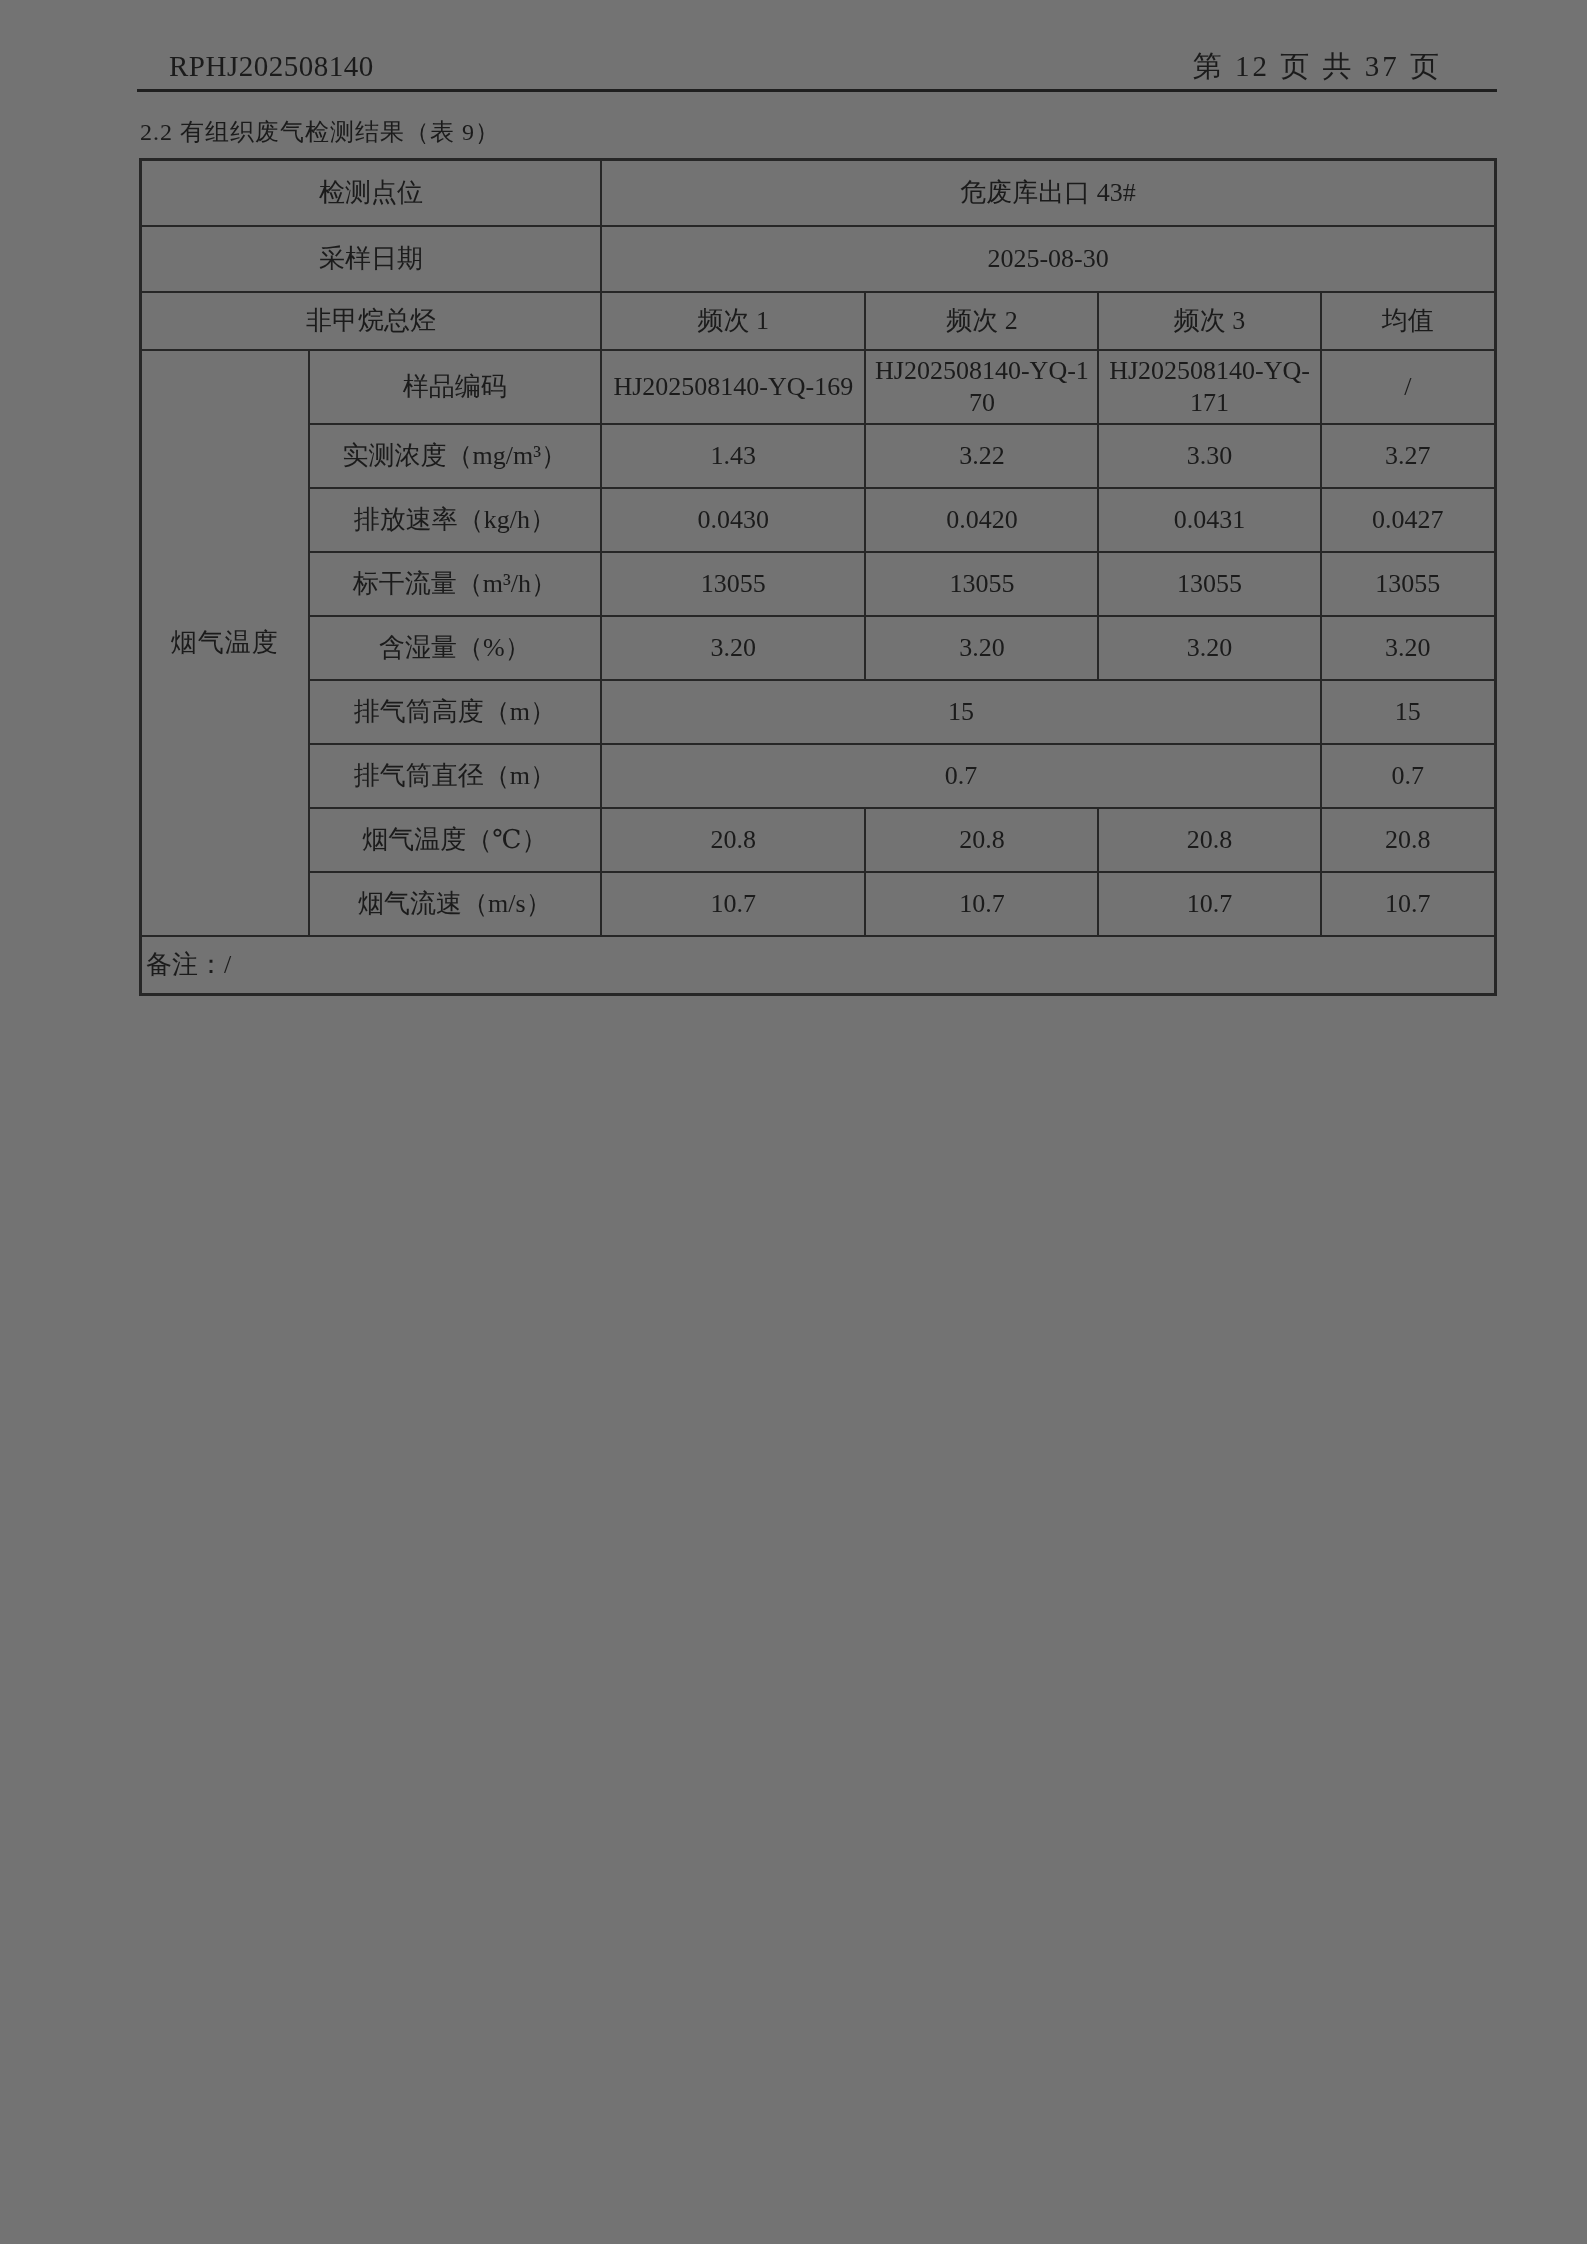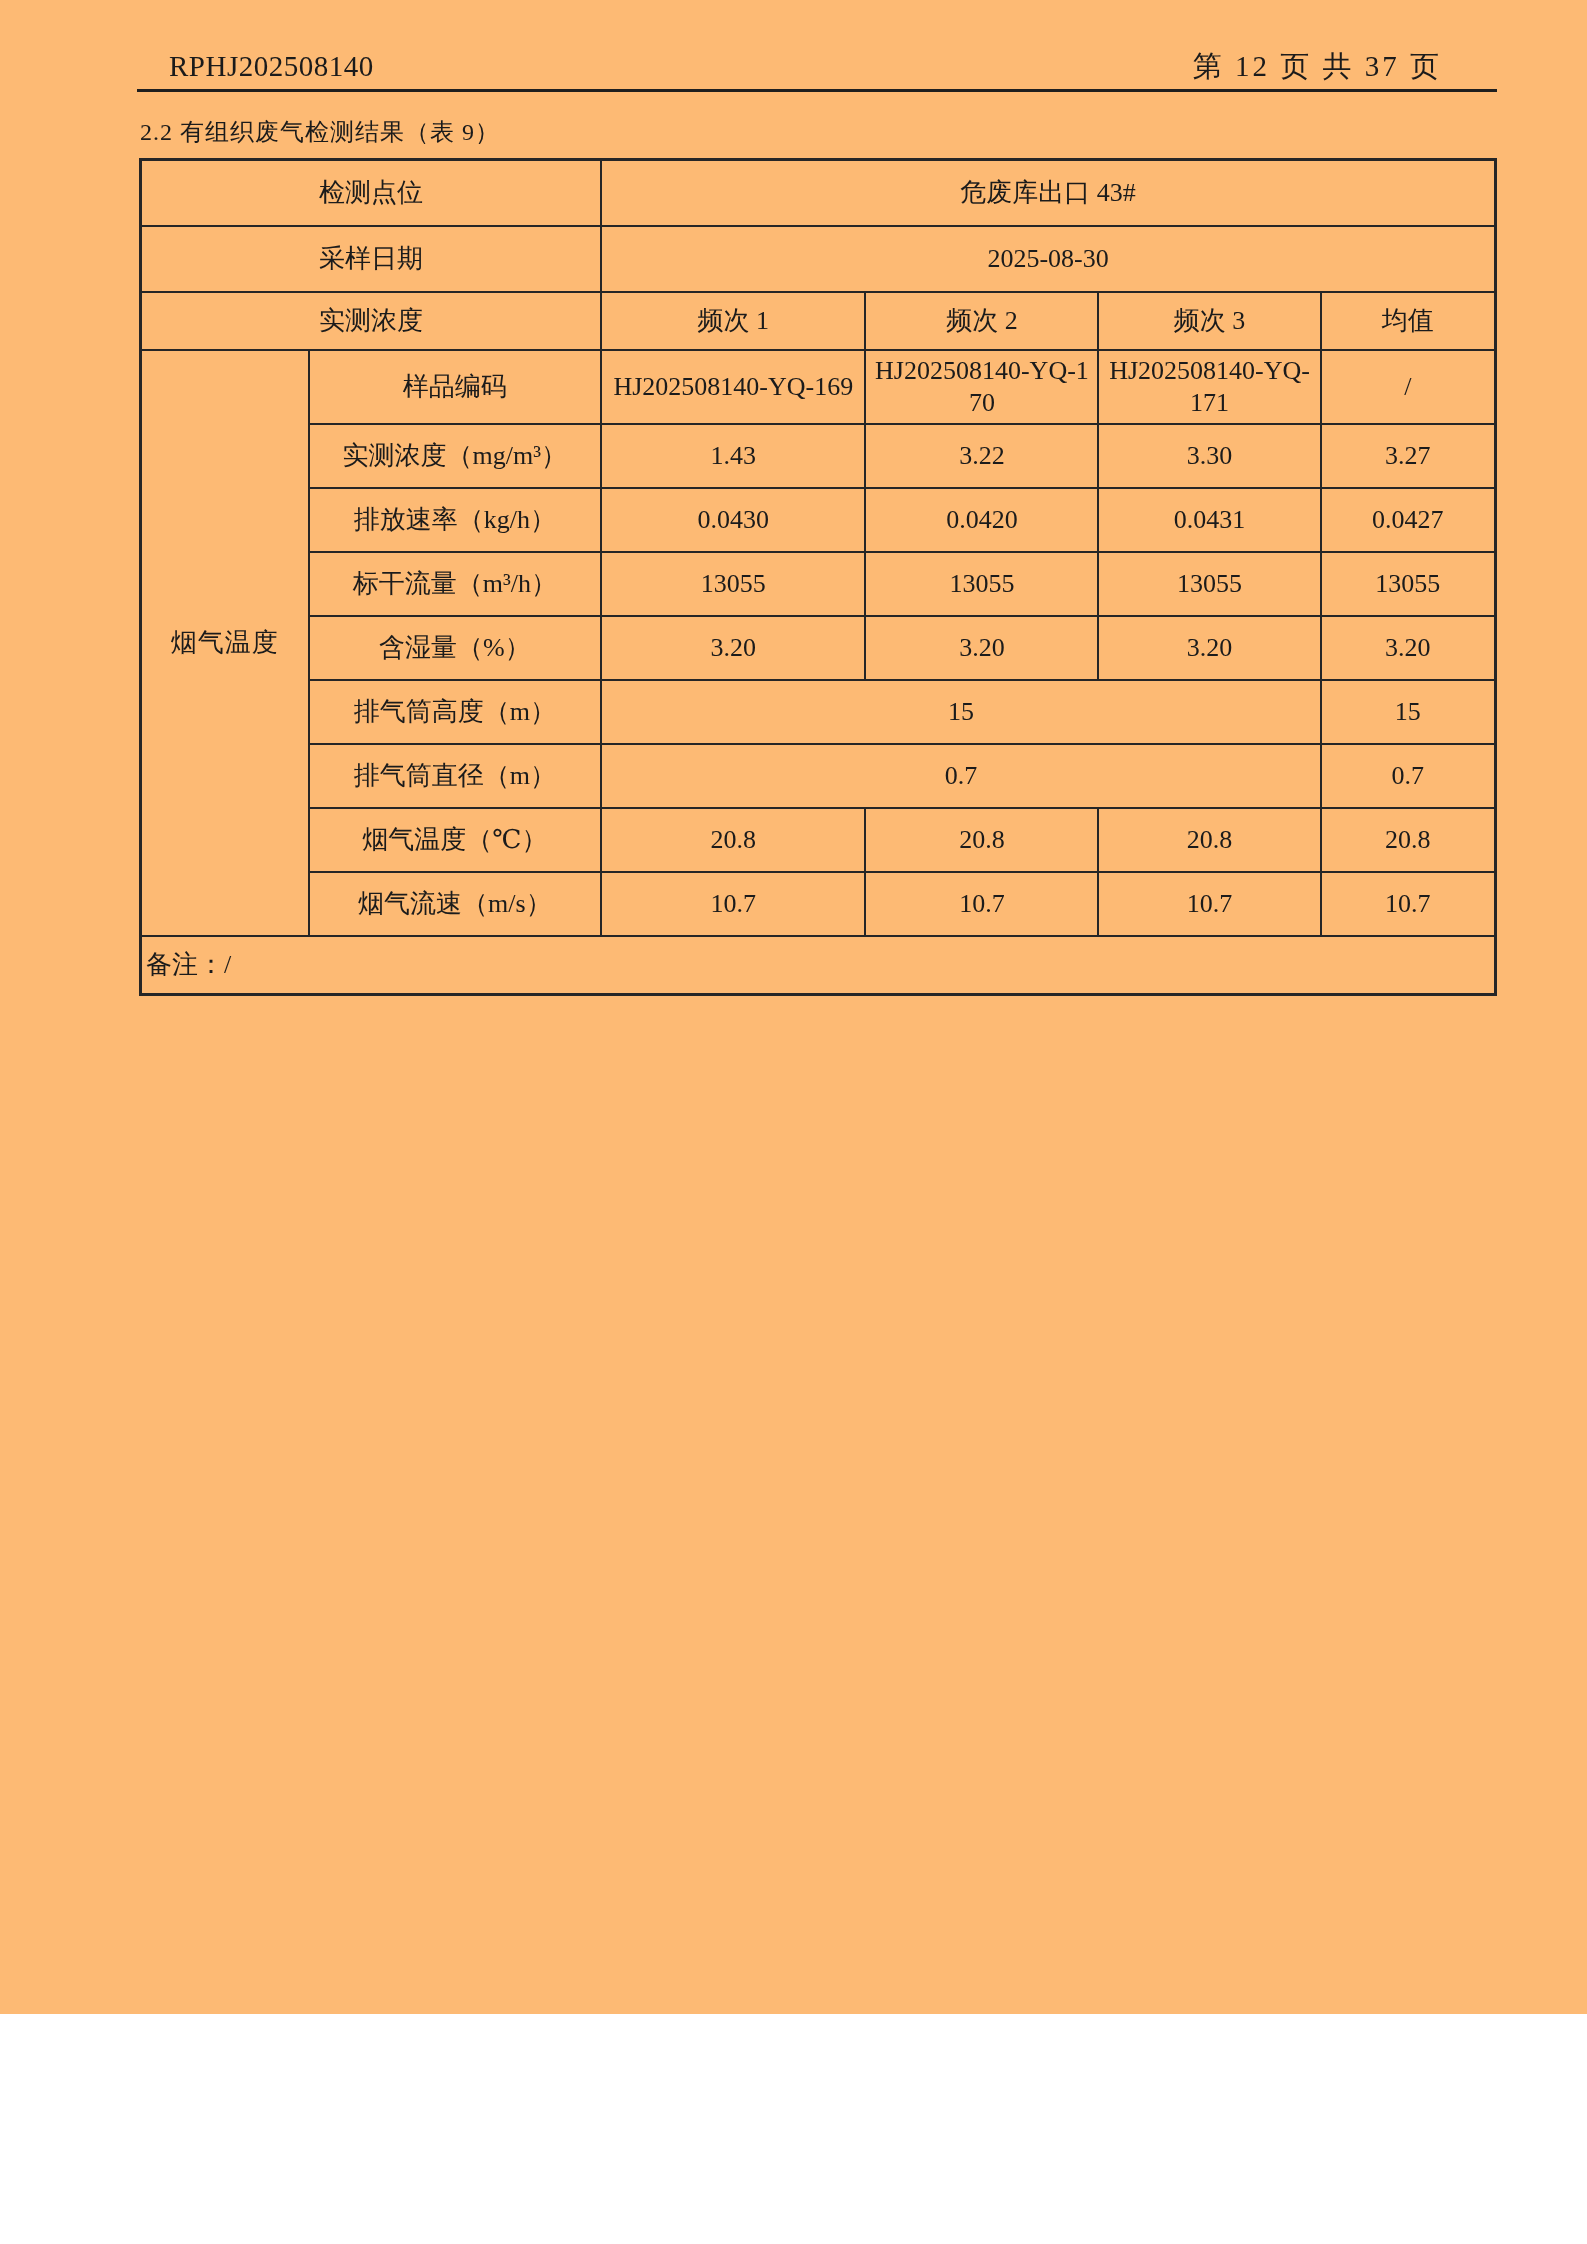--- a/index.html
+++ b/index.html
@@ -10,22 +10,22 @@
   body {
     width: 1587px;
     height: 2244px;
     font-family: "Liberation Serif", "DejaVu Serif", serif;
     color: #1b1b1b;
     overflow: hidden;
   }
   .page {
     box-sizing: border-box;
     width: 1587px;
-    height: 2014px;
-    background: #fdba74;
+    height: 2244px;
+    background: #737373;
     padding: 48px 90px 0 139px;
   }
   .page-header {
     display: flex;
     justify-content: space-between;
     align-items: baseline;
     font-size: 29px;
     line-height: 36px;
   }
   .report-no {
@@ -97,21 +97,21 @@
     <tbody>
       <tr class="r-info">
         <td colspan="2">检测点位</td>
         <td colspan="4">危废库出口 43#</td>
       </tr>
       <tr class="r-info">
         <td colspan="2">采样日期</td>
         <td colspan="4">2025-08-30</td>
       </tr>
       <tr class="r-head">
-        <td colspan="2">实测浓度</td>
+        <td colspan="2">非甲烷总烃</td>
         <td>频次 1</td>
         <td>频次 2</td>
         <td>频次 3</td>
         <td>均值</td>
       </tr>
       <tr class="r-code">
         <td rowspan="9" class="pollutant">烟气温度</td>
         <td>样品编码</td>
         <td class="code">HJ202508140-YQ-169</td>
         <td class="code">HJ202508140-YQ-170</td>

